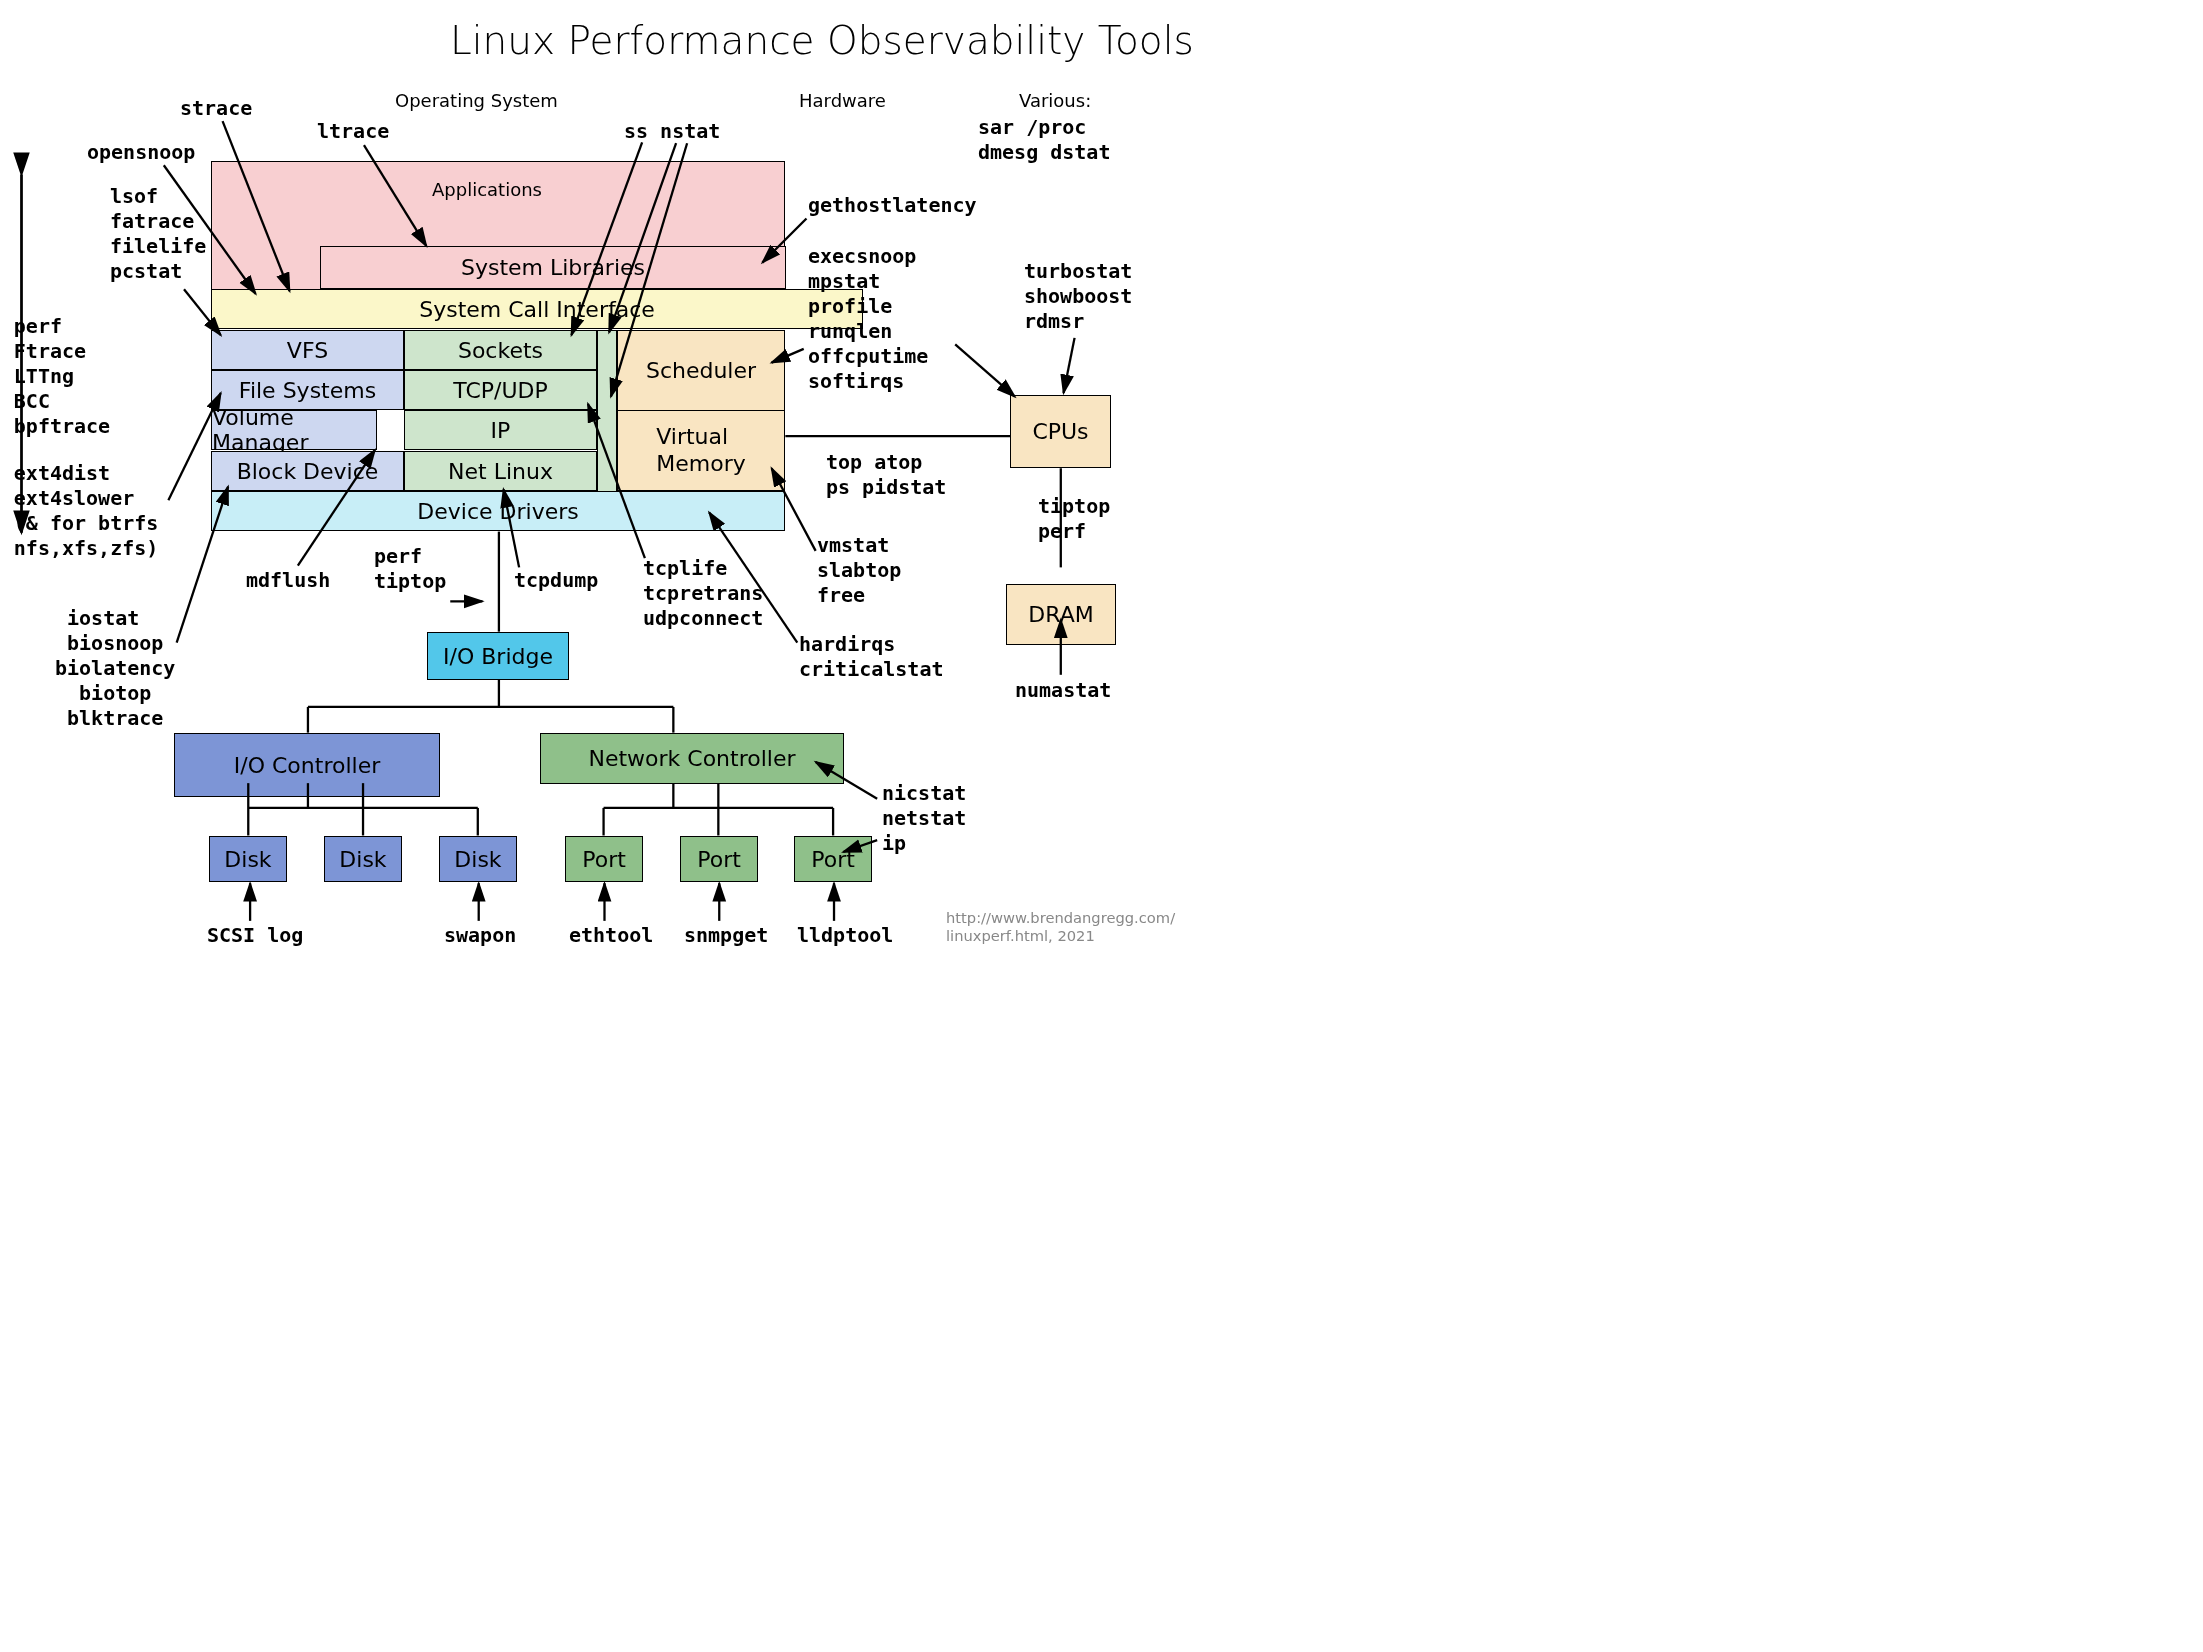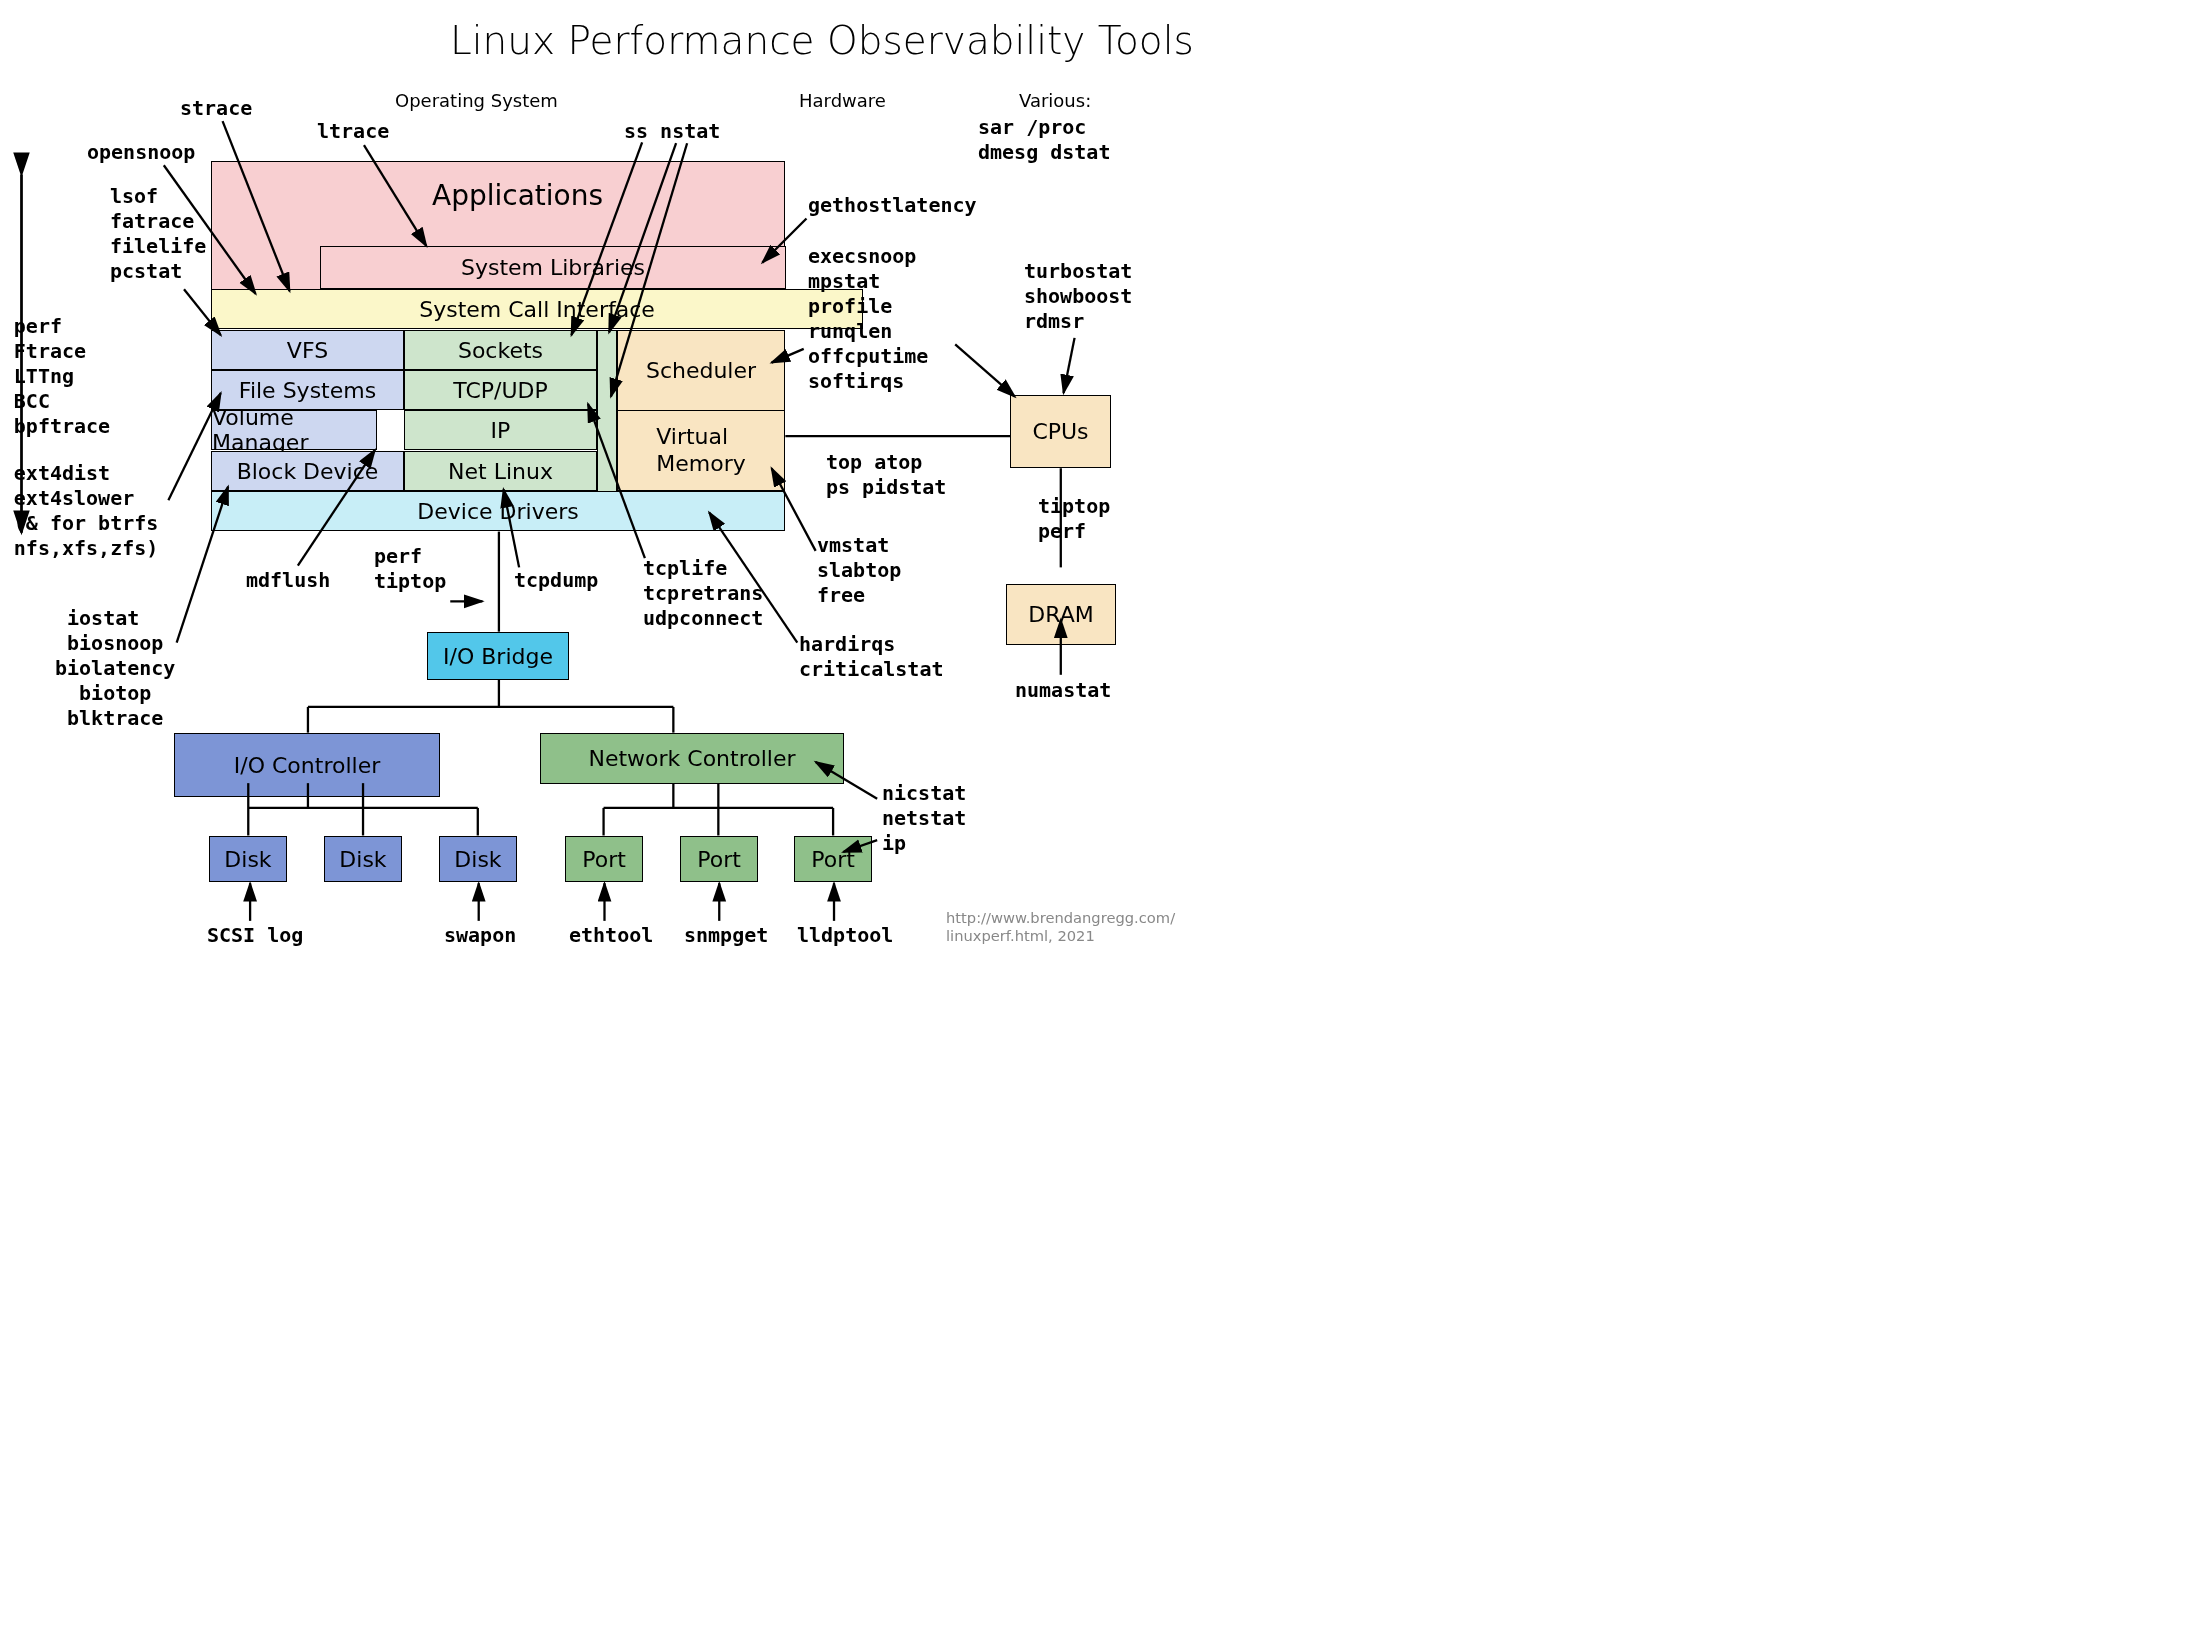--- a/index.html
+++ b/index.html
@@ -13,21 +13,21 @@
   }
   .title {
     font-size: 39px;
     text-align: right;
     font-weight: 300;
     margin-bottom: 9.2px;
     width: 918px;
     margin-left: auto;
     margin-right: auto;
   }
-  .label { font-size: 28px; font-weight: 400; }
+  .label { font-size: 18px; font-weight: 400; }
   .section-label { font-size: 18px; }
   .box {
     position: absolute;
     border: 1.8px solid #000;
     box-sizing: border-box;
     display: flex;
     align-items: center;
     justify-content: center;
     font-size: 22px;
   }

